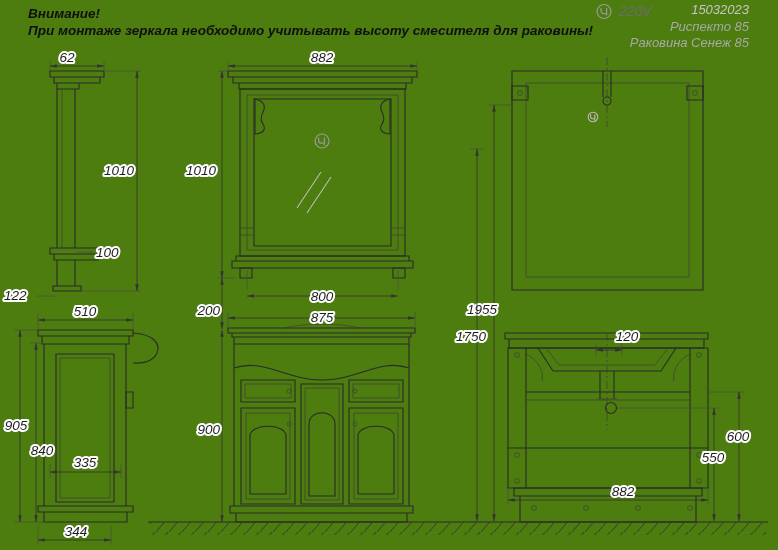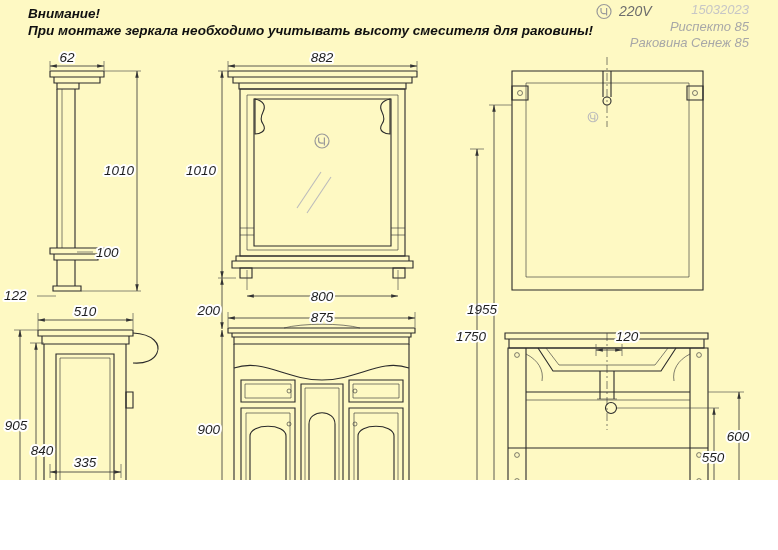--- a/index.html
+++ b/index.html
@@ -1,16 +1,16 @@
 <!DOCTYPE html>
 <html><head>
 <meta charset="utf-8">
 <style>
   html,body{margin:0;padding:0;background:#ffffff}
-  .sheet{position:relative;width:778px;height:480px;background:#fef9c3;overflow:hidden;
+  .sheet{position:relative;width:778px;height:550px;background:#4d7c0f;overflow:hidden;
          font-family:"Liberation Sans",sans-serif}
   svg{display:block}
   svg .s{fill:none;stroke:#2b2b2b;stroke-width:1.1;stroke-linecap:butt;stroke-linejoin:miter}
   svg .thin{fill:none;stroke:#3a3a3a;stroke-width:0.65}
   svg .dimln{fill:none;stroke:#333;stroke-width:0.8}
   svg .ext{fill:none;stroke:#4a4a4a;stroke-width:0.65}
   svg .grayln{fill:none;stroke:#9a9a9a;stroke-width:1.2}
   svg .lightln{fill:none;stroke:#bcbcbc;stroke-width:1.1}
   svg .dash{stroke-dasharray:8 3 2 3}
   svg text{font-family:"Liberation Sans",sans-serif;font-style:italic;stroke:none}

